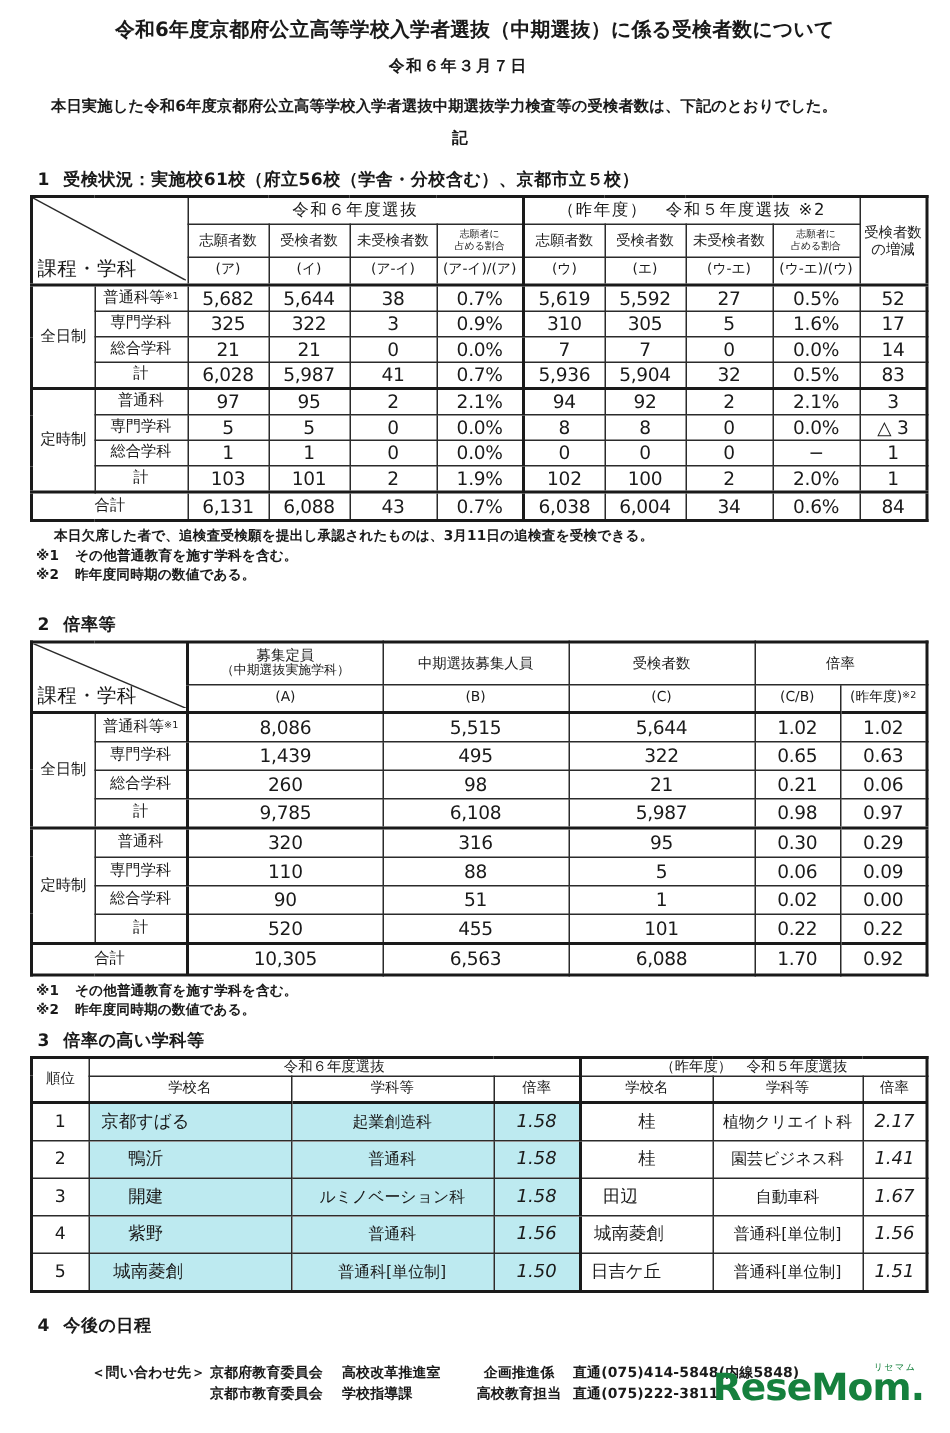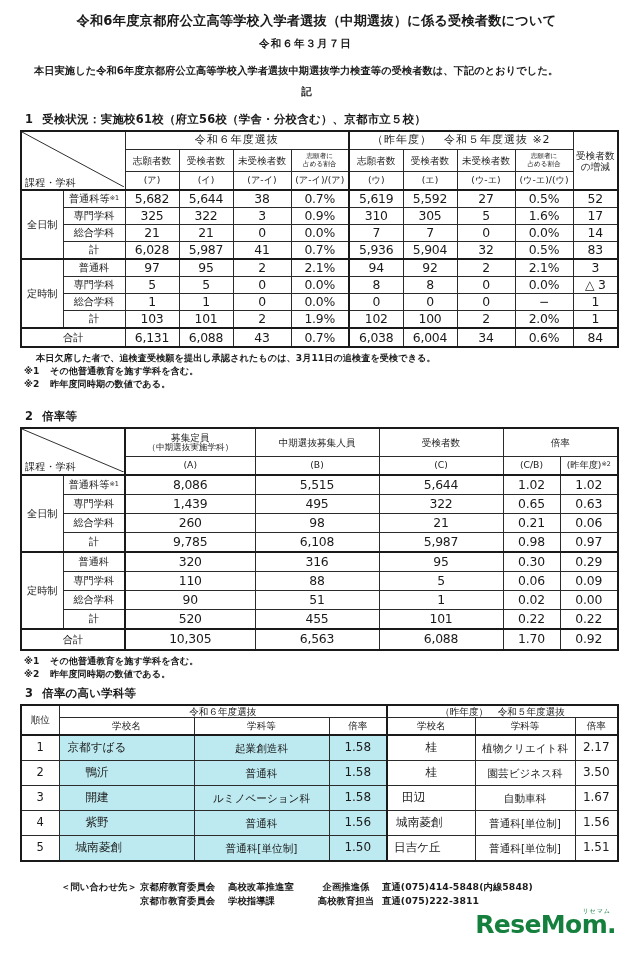--- a/index.html
+++ b/index.html
@@ -103,21 +103,21 @@
     height: 100%;
   }
   .corner .diag {
     position: absolute;
     left: 0; top: 0; right: 0; bottom: 0;
   }
   .corner .lbl {
     position: absolute;
     left: 3px;
     bottom: 1px;
-    font-size: 10px;
+    font-size: 13px;
     letter-spacing: 0.2px;
   }
 
   .hdr-main { font-size: 11px; letter-spacing: 1px; }
   .hdr-sub  { font-size: 9.6px; letter-spacing: 0px; }
   .hdr-tiny { font-size: 6.6px; line-height: 1.12; letter-spacing: 0; }
   .hdr-code { font-size: 9.2px; }
   .sup { font-size: 6.4px; vertical-align: 2px; }
 
   .two-line { display: block; }
@@ -137,21 +137,21 @@
   .hl { background: #bdeaf0; }
   .sname {
     font-size: 11.6px;
     letter-spacing: 0;
     padding: 0 8px;
     display: flex;
     justify-content: space-between;
   }
   .sname.center { justify-content: center; }
   .dept { font-size: 10.6px; }
-  .rate { text-align: right; padding-right: 5px; font-size: 12px; }
+  .rate { text-align: right; padding-right: 5px; font-size: 12px; font-style: italic; }
 
   
   .schedule {
     font-size: 9.6px;
     font-weight: bold;
     margin: 3px 0 0 38px;
     letter-spacing: 0.1px;
   }
   .contact {
     margin: 18px 0 0 0;
@@ -541,21 +541,21 @@
       <td class="sub-cell" style="height:24px;font-size:11.5px">2</td>
       <td class="hl">
             <div class="sname" style="padding:0 26px">鴨沂</div>
           </td>
       <td class="hl dept">普通科</td>
       <td class="hl rate thick-r">1.58</td>
       <td>
             <div class="sname center">桂</div>
           </td>
       <td class="dept">園芸ビジネス科</td>
-      <td class="rate">3.50</td>
+      <td class="rate">1.41</td>
     </tr>
     <tr>
       <td class="sub-cell" style="height:24px;font-size:11.5px">3</td>
       <td class="hl">
             <div class="sname" style="padding:0 26px">開建</div>
           </td>
       <td class="hl dept">ルミノベーション科</td>
       <td class="hl rate thick-r">1.58</td>
       <td>
             <div class="sname" style="padding:0 14px">田辺</div>
@@ -585,20 +585,23 @@
       <td class="hl rate thick-r">1.50</td>
       <td>
             <div class="sname" style="padding:0 6px">日吉ケ丘</div>
           </td>
       <td class="dept">普通科[単位制]</td>
       <td class="rate">1.51</td>
     </tr>
   </tbody>
     </table>
 
+  <div class="sec-head" style="margin-top:14px">
+    <span class="num">4</span><span>今後の日程</span>
+  </div>
 
   <div class="contact">
     <div>
       <span class="lead">＜問い合わせ先＞</span><span class="c1">京都府教育委員会</span><span class="c2">高校改革推進室</span><span class="c3">企画推進係</span><span>直通(075)414-5848(内線5848)</span>
     </div>
     <div>
       <span class="lead"></span><span class="c1">京都市教育委員会</span><span class="c2">学校指導課</span><span class="c3">高校教育担当</span><span>直通(075)222-3811</span>
     </div>
   </div>
 

